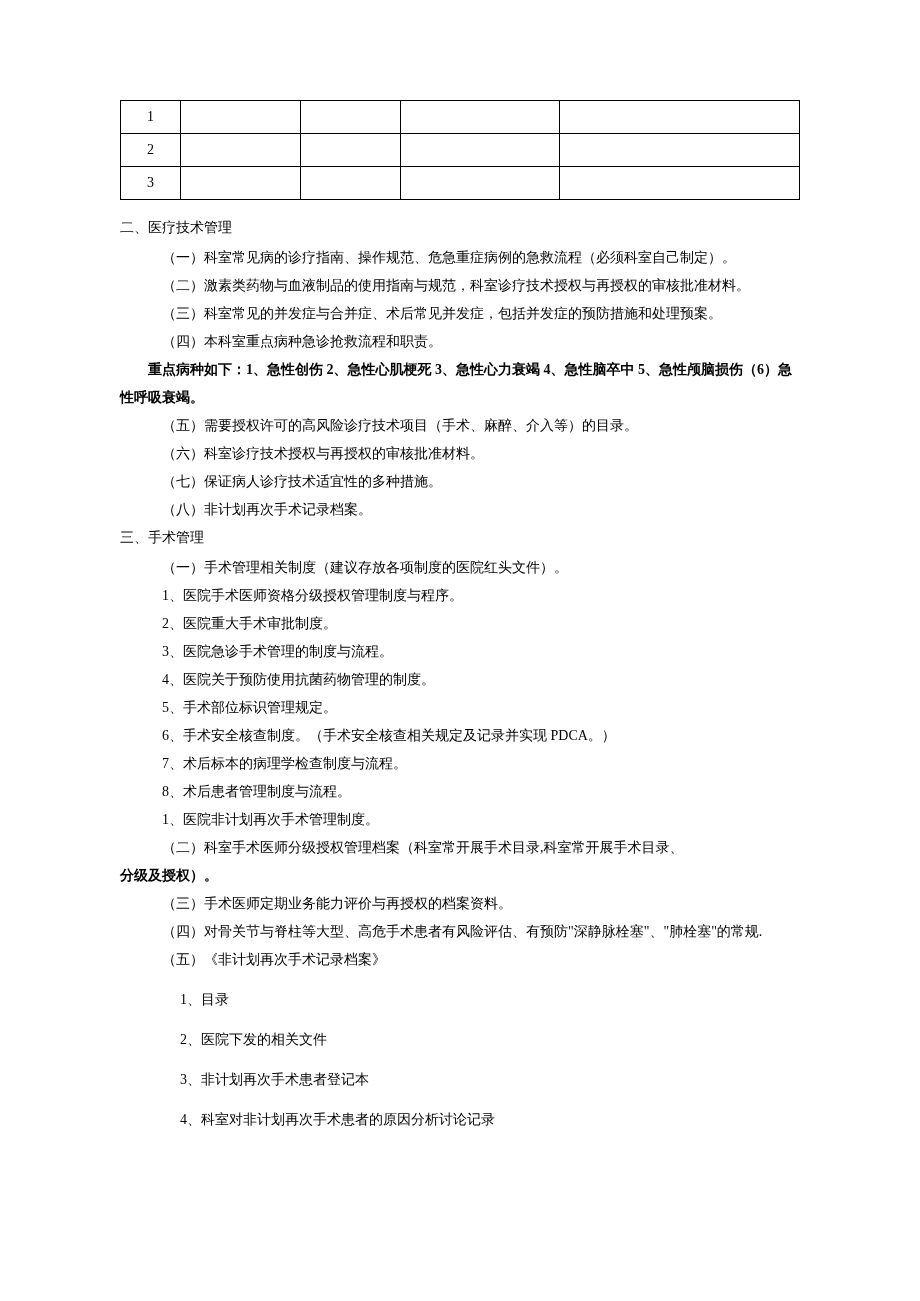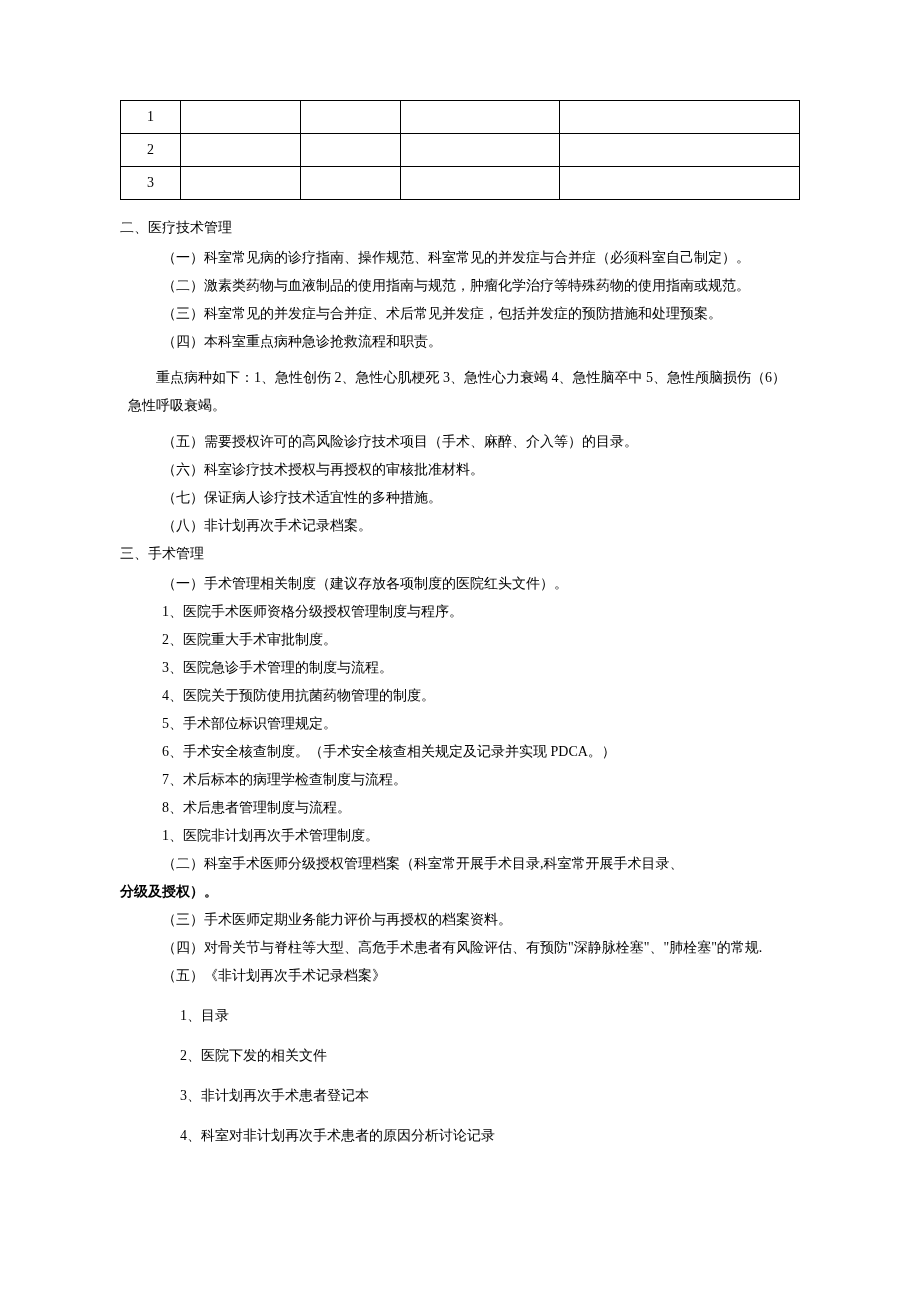--- a/index.html
+++ b/index.html
@@ -43,22 +43,23 @@
       width: 240px;
     }
     .section-head {
       margin: 0 0 2px 0;
     }
     .item {
       padding-left: 42px;
       margin: 0;
     }
     .block-text {
-      margin: 8px;
+      margin: 0;
       text-indent: 2em;
+      font-weight: bold;
     }
     .subitem {
       padding-left: 48px;
       margin: 12px;
     }
     .wrap-left {
       padding-left: 0;
       font-weight: bold;
     }
   </style>
@@ -85,22 +86,22 @@
     <td>3</td>
     <td></td>
     <td></td>
     <td></td>
     <td></td>
   </tr>
 </tbody>
   </table>
 
 <p class="section-head">二、医疗技术管理</p>
-<p class="item">（一）科室常见病的诊疗指南、操作规范、科室常见的并发症与合并症（必须科室自己制定）。</p>
-<p class="item">（二）激素类药物与血液制品的使用指南与规范，肿瘤化学治疗等特殊药物的使用指南或规范。</p>
+<p class="item">（一）科室常见病的诊疗指南、操作规范、危急重症病例的急救流程（必须科室自己制定）。</p>
+<p class="item">（二）激素类药物与血液制品的使用指南与规范，科室诊疗技术授权与再授权的审核批准材料。</p>
 <p class="item">（三）科室常见的并发症与合并症、术后常见并发症，包括并发症的预防措施和处理预案。</p>
 <p class="item">（四）本科室重点病种急诊抢救流程和职责。</p>
 <p class="block-text">重点病种如下：1、急性创伤 2、急性心肌梗死 3、急性心力衰竭 4、急性脑卒中 5、急性颅脑损伤（6）急性呼吸衰竭。</p>
 <p class="item">（五）需要授权许可的高风险诊疗技术项目（手术、麻醉、介入等）的目录。</p>
 <p class="item">（六）科室诊疗技术授权与再授权的审核批准材料。</p>
 <p class="item">（七）保证病人诊疗技术适宜性的多种措施。</p>
 <p class="item">（八）非计划再次手术记录档案。</p>
 
 <p class="section-head">三、手术管理</p>
 <p class="item">（一）手术管理相关制度（建议存放各项制度的医院红头文件）。</p>

